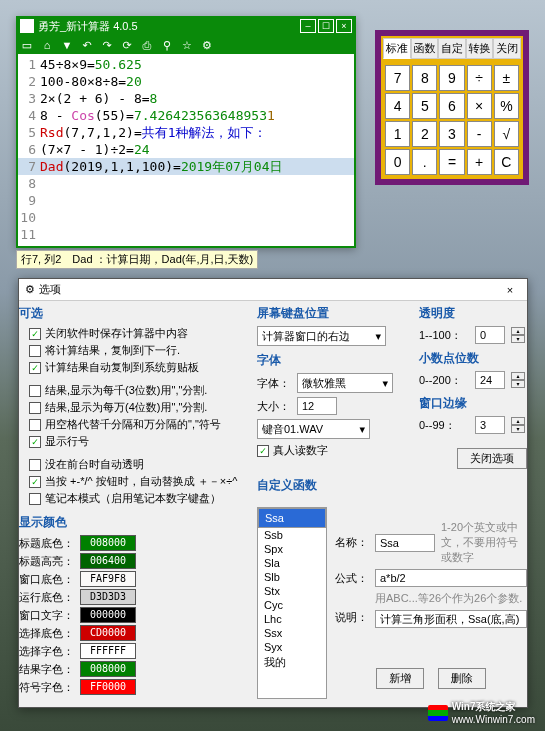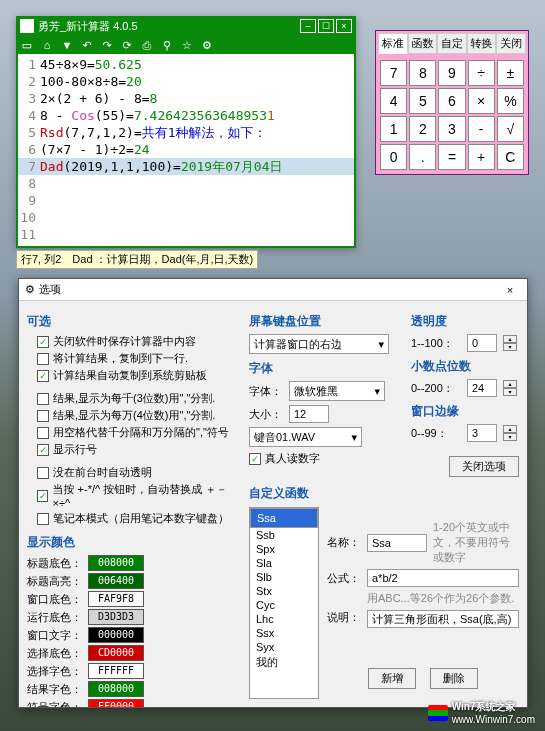--- a/index.html
+++ b/index.html
@@ -75,22 +75,22 @@
   padding: 1px 4px;
   font-size: 11px;
 }
 
 
 .keypad-panel {
   position: absolute;
   top: 30px;
   right: 16px;
   width: 154px;
-  background: #f9a8d4;
-  border: 1px solid #701a75;
+  background: #eab308;
+  border: 6px solid #701a75;
   padding: 2px;
 }
 .kp-tabs { display: flex; margin-bottom: 4px; }
 .kp-tab { flex: 1; text-align: center; font-size: 11px; padding: 2px 0; border: 1px solid #ccc; background: #eee; }
 .kp-tab.active { background: #fff; border-bottom-color: #fff; }
 .kp-grid { display: grid; grid-template-columns: repeat(5, 1fr); gap: 2px; padding: 2px; }
 .kp-key {
   height: 26px;
   border: 1px solid #888;
   background: #fff;
@@ -117,21 +117,21 @@
   background: #fff;
   height: 22px;
   display: flex;
   align-items: center;
   padding: 0 6px;
   border-bottom: 1px solid #ccc;
   font-size: 11px;
 }
 .dlg-title .spacer { flex: 1; }
 .dlg-close { width: 22px; height: 18px; display: flex; align-items: center; justify-content: center; }
-.dlg-body { flex: 1; padding: 8px; display: flex; gap: 14px; overflow: hidden; }
+.dlg-body { flex: 1; display: flex; gap: 14px; overflow: hidden; }
 .col-left { width: 224px; }
 .group-title { color: #1a5aaa; font-weight: bold; margin: 4px 0 4px 0; }
 .chk-row { display: flex; align-items: center; gap: 4px; margin: 2px 0 2px 10px; font-size: 11px; }
 .chk { width: 12px; height: 12px; border: 1px solid #555; background: #fff; display: inline-flex; align-items: center; justify-content: center; font-size: 9px; color: #0a0; }
 .color-row { display: flex; align-items: center; gap: 6px; margin: 2px 0; font-size: 11px; }
 .swatch { width: 56px; height: 16px; border: 1px solid #555; color: #fff; text-align: center; font-size: 10px; line-height: 14px; font-family: monospace; }
 .listbox { border: 1px solid #999; background: #fff; height: 192px; overflow: auto; font-size: 11px; }
 .listbox .li { padding: 1px 6px; }
 .listbox .li.sel { background: #2a6ad6; color: #fff; }
 .form-row { display: flex; align-items: center; gap: 6px; margin: 4px 0; font-size: 11px; }
@@ -352,21 +352,21 @@
             <span>符号字色：</span>
             <span class="swatch" style="background: rgb(255, 0, 0); color: rgb(255, 255, 255);">FF0000</span>
           </div>
         </div>
     </div>
 
     <div style="flex:1; display:flex; flex-direction:column;">
       <div style="display:flex; gap:10px;">
         <div style="flex:1">
           <div class="group-title">屏幕键盘位置</div>
-          <div class="sel" style="width:140px">
+          <div class="sel" style="width:129px">
             <span>计算器窗口的右边</span>
               <span>▾</span>
           </div>
 
           <div class="group-title" style="margin-top:6px">字体</div>
           <div class="form-row">
             <label>字体：</label>
             <div class="sel" style="width:96px">
               <span>微软雅黑</span>
                 <span>▾</span>

